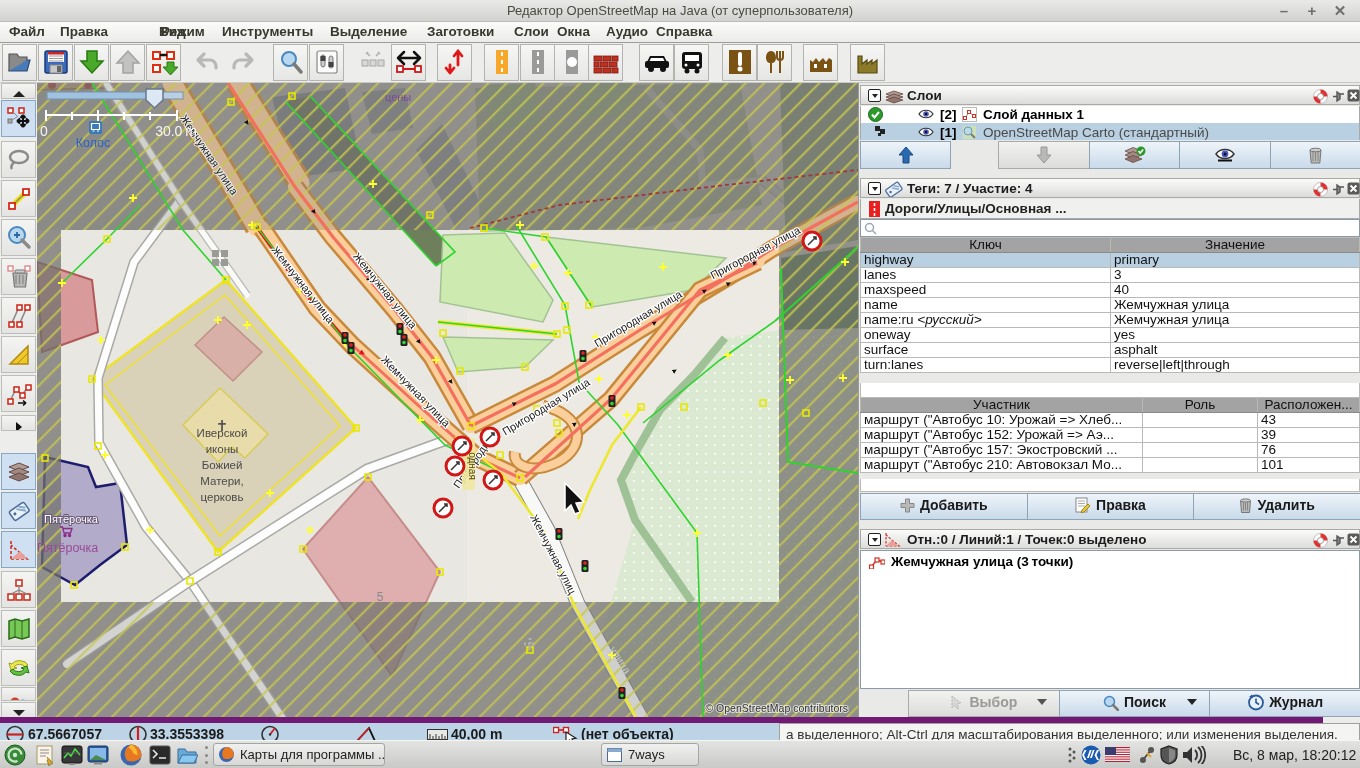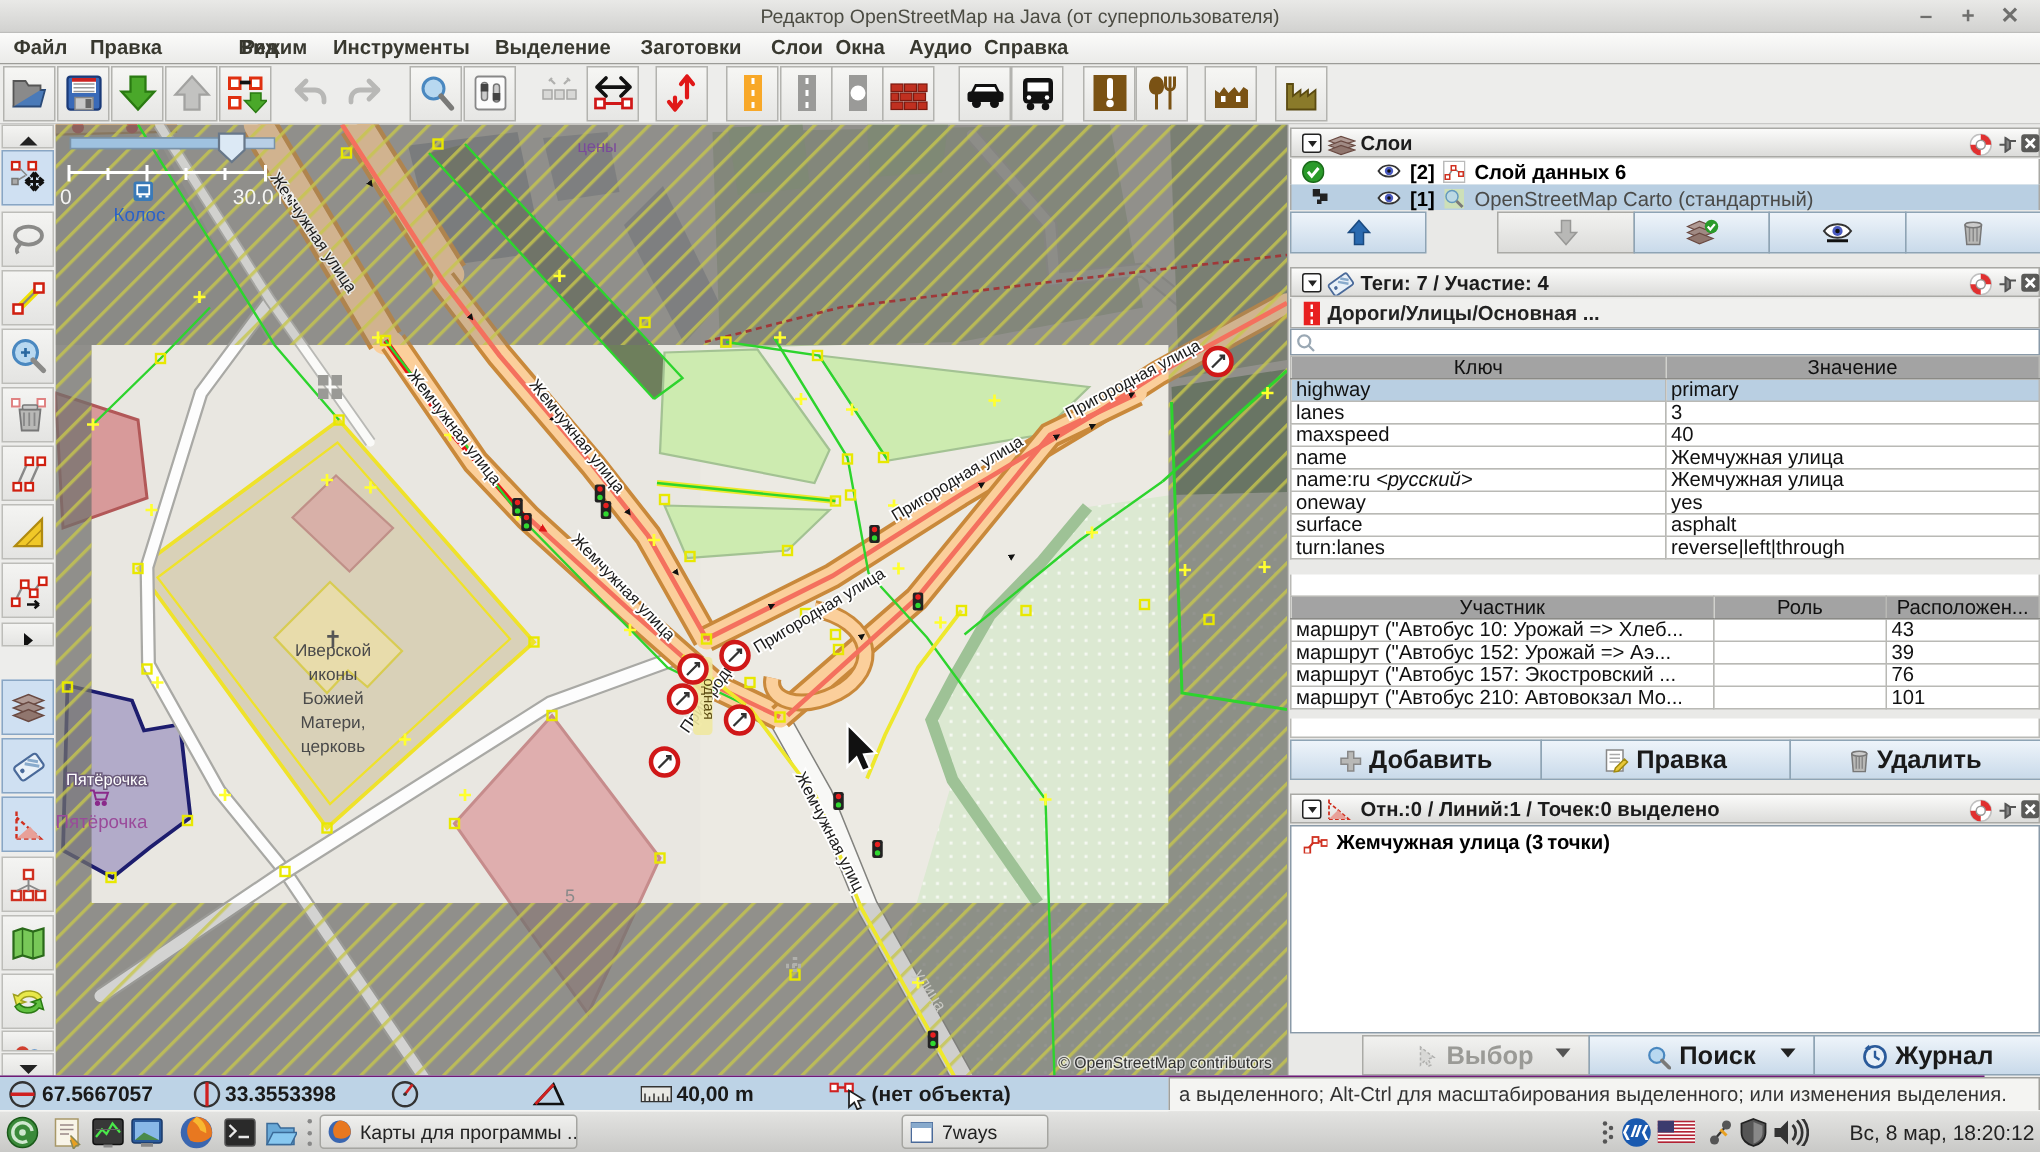--- a/index.html
+++ b/index.html
@@ -25,29 +25,29 @@
 .sb.half{height:16px;}
 
 #rpanel{left:858px;top:83px;width:502px;height:634px;background:#e9e9e7;border-left:1px solid #9a9a96;}
 .phead{position:absolute;left:1px;width:500px;height:20px;background:linear-gradient(#fbfbfa,#dcdcda);border:1px solid #a9a9a5;}
 .phead .tt{position:absolute;left:46px;top:2px;font-size:13.5px;font-weight:bold;color:#1c1c1c;}
 .collapse{position:absolute;left:7px;top:3px;width:13px;height:13px;border:1.5px solid #222;border-radius:2px;background:#fff;}
 .collapse:after{content:"";position:absolute;left:2.5px;top:4px;border-left:3.5px solid transparent;border-right:3.5px solid transparent;border-top:4.5px solid #222;}
 .hic{position:absolute;top:3px;}
 .row{position:absolute;left:1px;width:500px;font-size:13.5px;}
 .btnrow{position:absolute;left:1px;width:500px;display:flex;}
-.bb{flex:1;height:100%;border:1px solid #8ea4b5;background:linear-gradient(#eef4fa,#c9daea);margin-right:-1px;position:relative;text-align:center;font-size:17px;font-weight:bold;color:#1a1a1a;}
+.bb{flex:1;height:100%;border:1px solid #8ea4b5;background:linear-gradient(#eef4fa,#c9daea);margin-right:-1px;position:relative;text-align:center;font-size:14px;font-weight:bold;color:#1a1a1a;}
 .bb.grey{background:linear-gradient(#f2f2f0,#dcdcda);border-color:#aaaaa6;color:#9a9a96;margin-left:48px;}
 table.kv{border-collapse:collapse;width:100%;table-layout:fixed;font-size:13.5px;}
 table.kv td,table.kv th{border:1px solid #b9b9b5;padding:0 3px;height:15px;line-height:14px;font-weight:normal;color:#111;overflow:hidden;white-space:nowrap;}
 table.kv td{background:#fff;}
 table.kv th{background:#a3a3a3;text-align:center;border-bottom:1px solid #8a8a86;}
 tr.hl td{background:#b9cfe2;}
 
-#statusbar{left:0;top:717px;width:1323px;height:23px;background:#bdd3e6;border-top:1px solid #701a75;}
+#statusbar{left:0;top:717px;width:1323px;height:23px;background:#bdd3e6;border-top:6px solid #701a75;}
 #statusmsg{position:absolute;left:779px;top:0;width:581px;height:23px;background:#f4f4f2;border:1px solid #a0a09c;font-size:13.5px;color:#333;padding:3px 4px 0 6px;white-space:nowrap;}
 .st{position:absolute;top:3px;font-size:14px;font-weight:bold;color:#1a1a1a;}
 #taskbar{left:0;top:740px;width:1360px;height:28px;background:linear-gradient(#e3e3e1,#c9c9c7);border-top:1px solid #f5f5f3;}
 .task{position:absolute;top:2px;height:23px;border:1px solid #a5a5a1;background:linear-gradient(#f0f0ee,#d8d8d6);border-radius:3px;font-size:13px;color:#222;padding:3px 6px 0 26px;white-space:nowrap;overflow:hidden;}
 .task.active{background:linear-gradient(#c3c3c1,#d2d2d0);}
 </style></head>
 <body>
 <div id="root">
 
 <div class="abs" id="titlebar">
@@ -673,21 +673,21 @@
             <circle cx="8" cy="6" r="1.2" fill="#111"></circle>
           </svg>
 <span style="position:absolute;left:79px;top:1px;font-weight:bold;">[2]</span>
 <svg style="position:absolute;left:101px;top:1px;" width="15" height="15" viewBox="0 0 15 15">
             <rect x="0.5" y="0.5" width="14" height="14" fill="#fff" stroke="#bbb"></rect>
             <path d="M3,11 L7,5 L12,9" stroke="#888" stroke-width="1" fill="none"></path>
             <rect x="1.5" y="9.5" width="3" height="3" fill="#fff" stroke="#d03020"></rect>
             <rect x="5.5" y="3.5" width="3" height="3" fill="#fff" stroke="#d03020"></rect>
             <rect x="10.5" y="7.5" width="3" height="3" fill="#fff" stroke="#d03020"></rect>
           </svg>
-<span style="position:absolute;left:122px;top:1px;font-weight:bold;">Слой данных 6</span>
+<span style="position:absolute;left:122px;top:1px;font-weight:bold;">Слой данных 1</span>
 </div>
 <div class="row" style="top:39px;height:17px;background:#b9cfe2;border-left:1px solid #a9a9a5;border-right:1px solid #a9a9a5;">
 <svg style="position:absolute;left:14px;top:3px;" width="11" height="11" viewBox="0 0 11 11">
             <rect width="5" height="5" x="0" y="0" fill="#222"></rect>
             <rect width="5" height="5" x="5" y="3" fill="#222"></rect>
             <rect width="3" height="3" x="3" y="7" fill="#222"></rect>
           </svg>
 <svg style="position:absolute;left:57px;top:3px;" width="16" height="12" viewBox="0 0 16 12">
             <path d="M1,6 C4,1 12,1 15,6 C12,11 4,11 1,6 z" fill="#fff" stroke="#333" stroke-width="1.2"></path>
             <circle cx="8" cy="6" r="2.8" fill="#4a5ac0"></circle>

